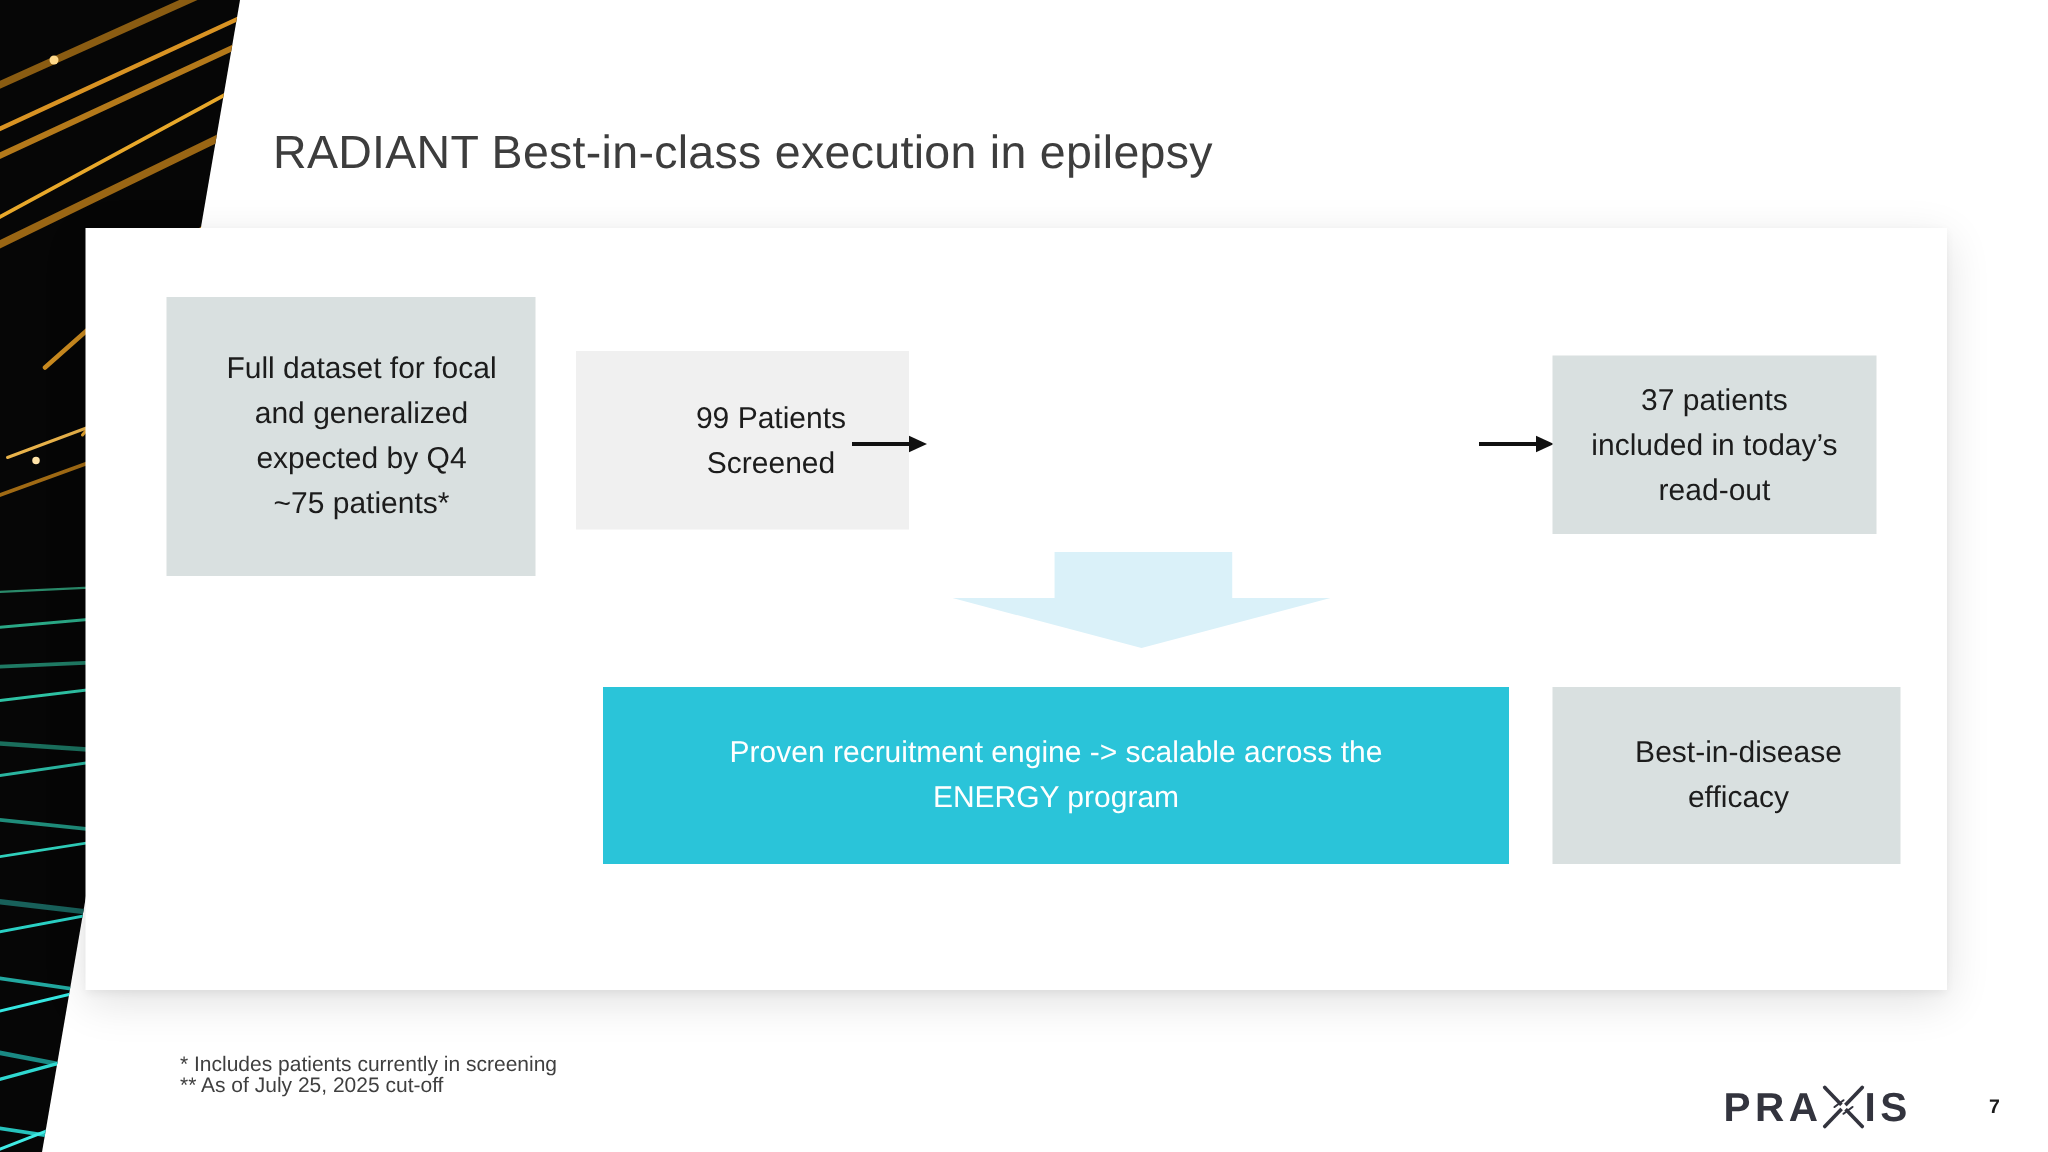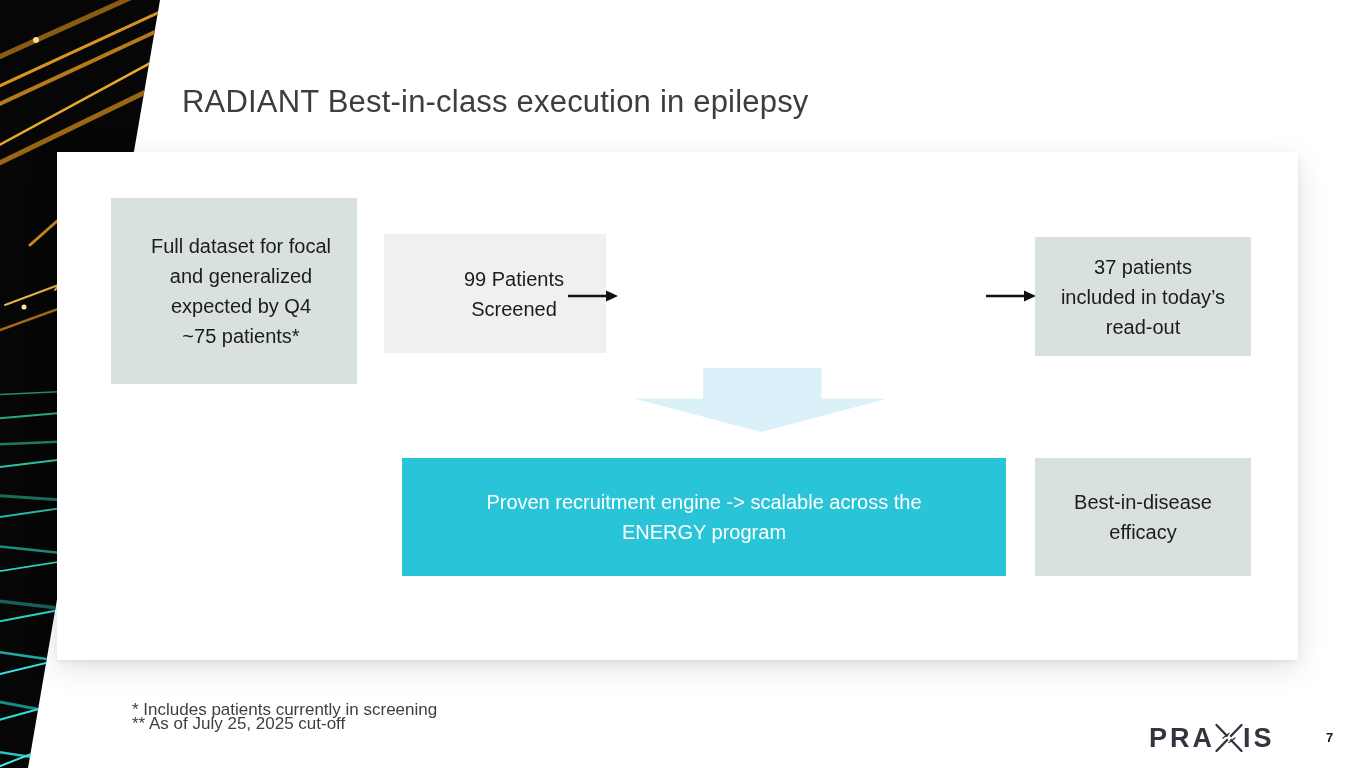--- a/index.html
+++ b/index.html
@@ -26,32 +26,32 @@
   .box.gray{background:var(--box-gray,#d9e0e0);}
   .box.light{background:var(--box-light,#f0f0f0);}
   .box.teal{background:var(--teal,#2ac4d9);color:#ffffff;}
   
   .b-full{left:54px;top:46px;width:232px;height:186px;padding-left:14px;}
   .b-screened{left:327px;top:82px;width:184px;height:119px;padding-left:38px;}
   .b-dosed{left:561px;top:82px;width:370px;height:119px;}
   .b-readout{left:978px;top:85px;width:216px;height:119px;}
   .b-foundation{left:54px;top:272px;width:232px;height:186px;}
   .b-recruit{left:327px;top:306px;width:604px;height:118px;margin-left:18px;}
-  .b-efficacy{left:978px;top:306px;width:216px;height:118px;}
+  .b-efficacy{left:978px;top:306px;width:216px;height:118px;padding-left:16px;}
   .harrow{position:absolute;width:50px;height:14px;}
   .a1{left:511px;top:137px;}
   .a2{left:929px;top:137px;}
   .block-arrow{
     position:absolute;left:578px;top:216px;width:252px;height:64px;
     background:var(--arrow-blue,#daf1f9);
     clip-path:polygon(27% 0,74% 0,74% 48%,100% 48%,50% 100%,0 48%,27% 48%);
   }
   .footnotes{
-    position:absolute;left:132px;top:703px;
-    font-size:17px;line-height:13.5px;color:#3f3f3f;white-space:pre-line;
+    position:absolute;left:120px;top:703px;
+    font-size:14px;line-height:13.5px;color:#3f3f3f;white-space:pre-line;
   }
   .logo{
     position:absolute;left:1149px;top:724px;height:30px;
     display:flex;align-items:flex-end;color:#33343e;
     font-size:27px;font-weight:700;letter-spacing:3px;
   }
   .logo svg{margin:0 -1px;}
   .page-number{
     position:absolute;left:1326px;top:730px;
     font-size:13px;font-weight:700;color:#1a1a1a;

